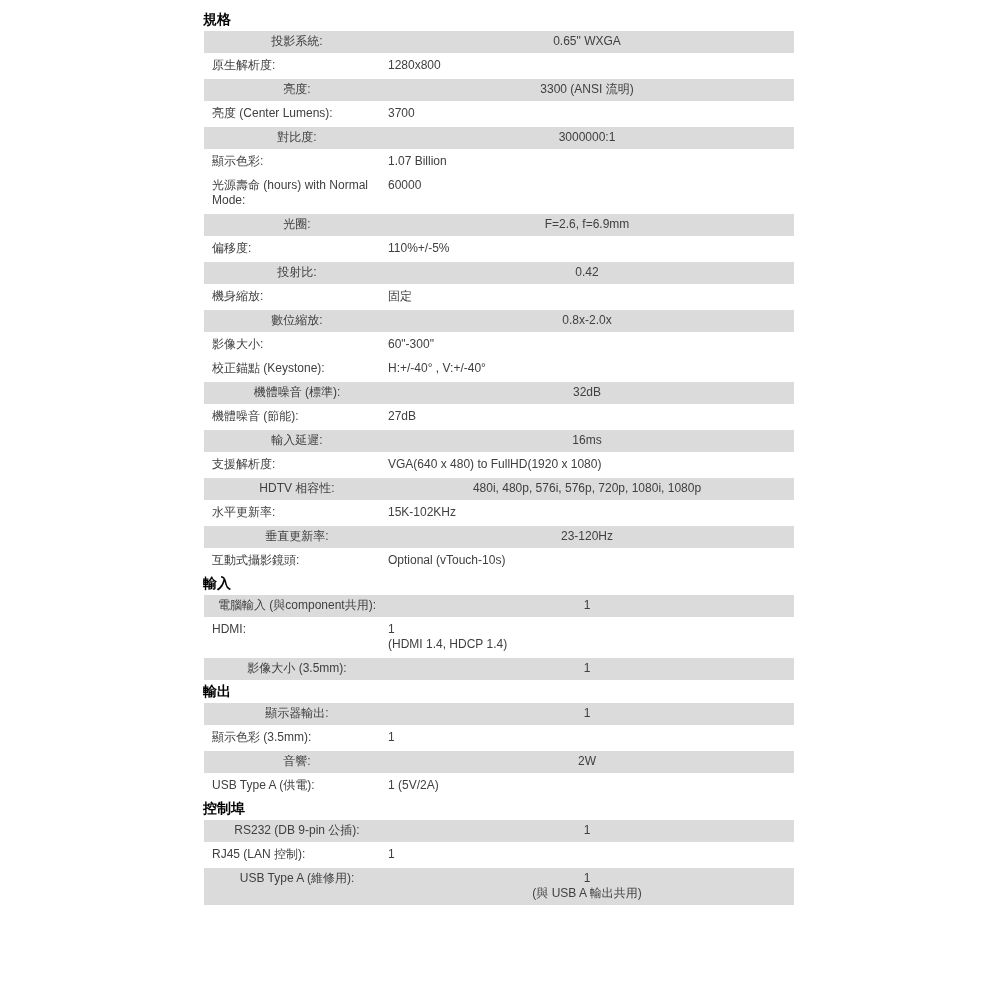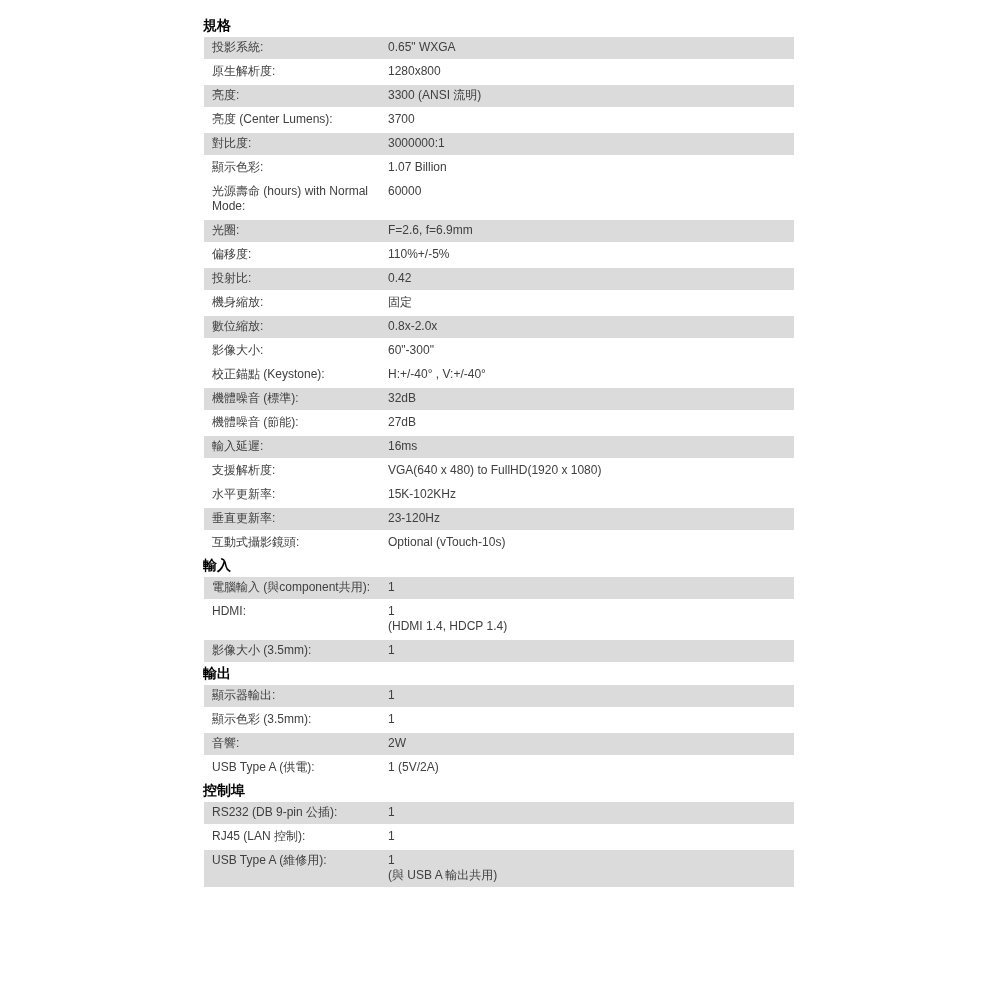--- a/index.html
+++ b/index.html
@@ -6,21 +6,21 @@
     margin: 0;
     padding: 0;
     background: #ffffff;
     width: 1000px;
     height: 1000px;
     overflow: hidden;
     font-family: "Liberation Sans", sans-serif;
   }
   .page {
     box-sizing: border-box;
-    padding: 17px 0 0 204px;
+    padding: 11px 0 0 204px;
     width: 1000px;
     border-radius: 23px;
   }
   .spec-table {
     width: 590px;
   }
   .section-title {
     font-size: 14px;
     font-weight: bold;
     color: var(--heading-color, #000);
@@ -34,20 +34,21 @@
     display: flex;
     align-items: flex-start;
     padding: 3px 8px 4px 8px;
     margin-bottom: 2px;
     font-size: 12px;
     line-height: 15px;
     color: var(--text-color, #404040);
   }
   .row.alt {
     background: var(--alt-bg, #dbdbdb);
+    text-align: center;
   }
   .row .label {
     flex: 0 0 176px;
     white-space: pre-line;
     padding-right: 6px;
     box-sizing: border-box;
   }
   .row .value {
     flex: 1;
     white-space: pre-line;
@@ -126,20 +127,24 @@
             <div class="value">27dB</div>
           </div>
           <div class="row alt">
             <div class="label">輸入延遲:</div>
             <div class="value">16ms</div>
           </div>
           <div class="row">
             <div class="label">支援解析度:</div>
             <div class="value">VGA(640 x 480) to FullHD(1920 x 1080)</div>
           </div>
+          <div class="row alt">
+            <div class="label">HDTV 相容性:</div>
+            <div class="value">480i, 480p, 576i, 576p, 720p, 1080i, 1080p</div>
+          </div>
           <div class="row">
             <div class="label">水平更新率:</div>
             <div class="value">15K-102KHz</div>
           </div>
           <div class="row alt">
             <div class="label">垂直更新率:</div>
             <div class="value">23-120Hz</div>
           </div>
           <div class="row">
             <div class="label">互動式攝影鏡頭:</div>

